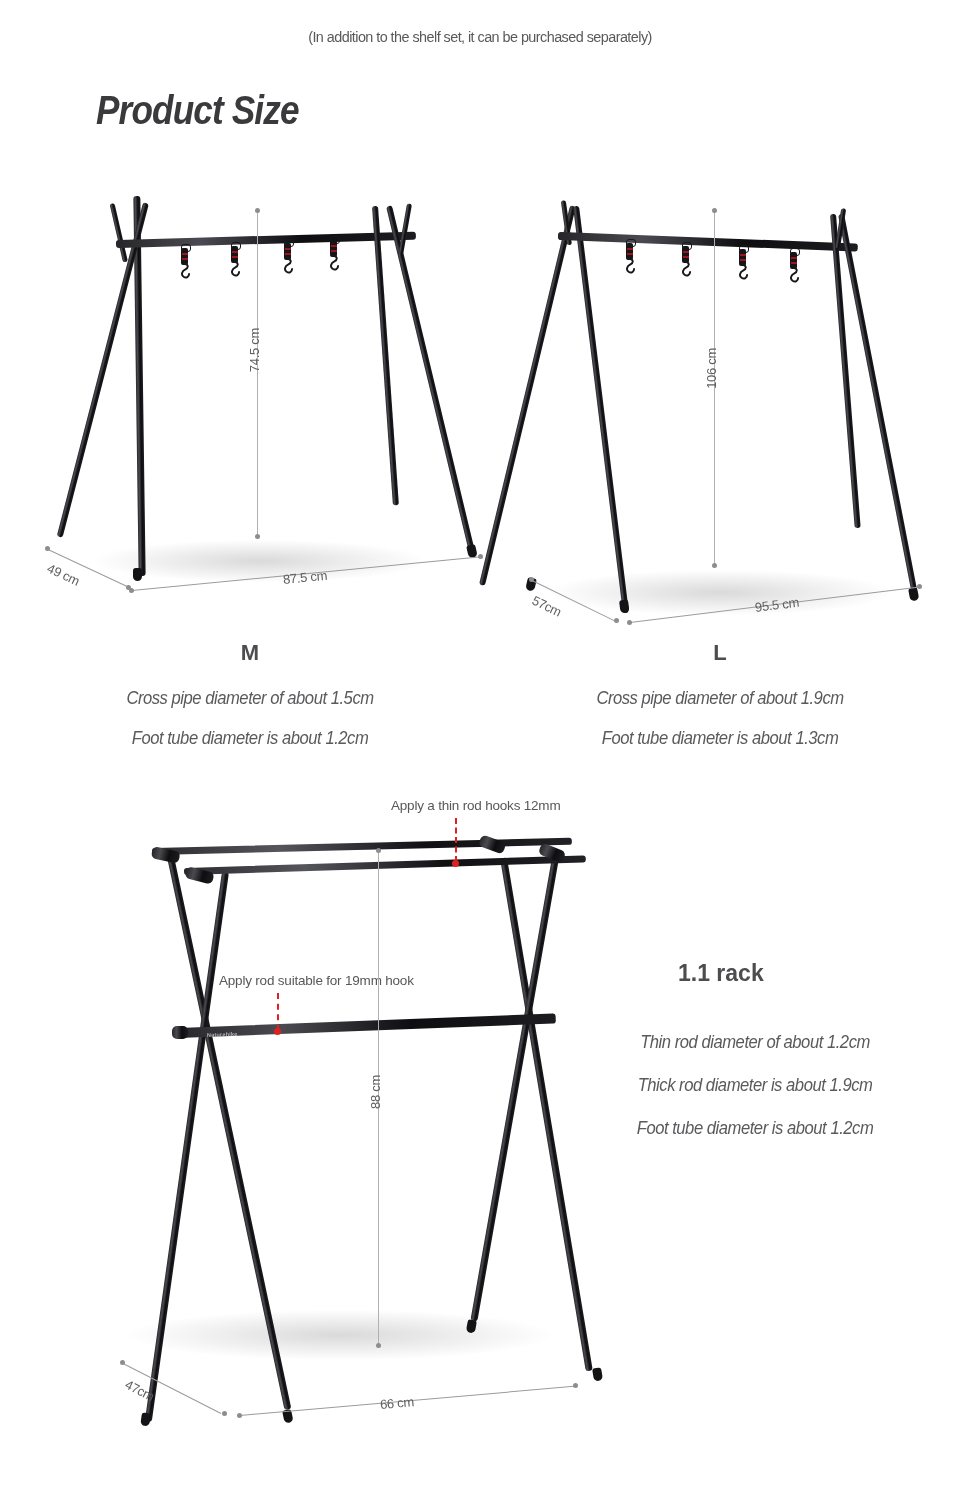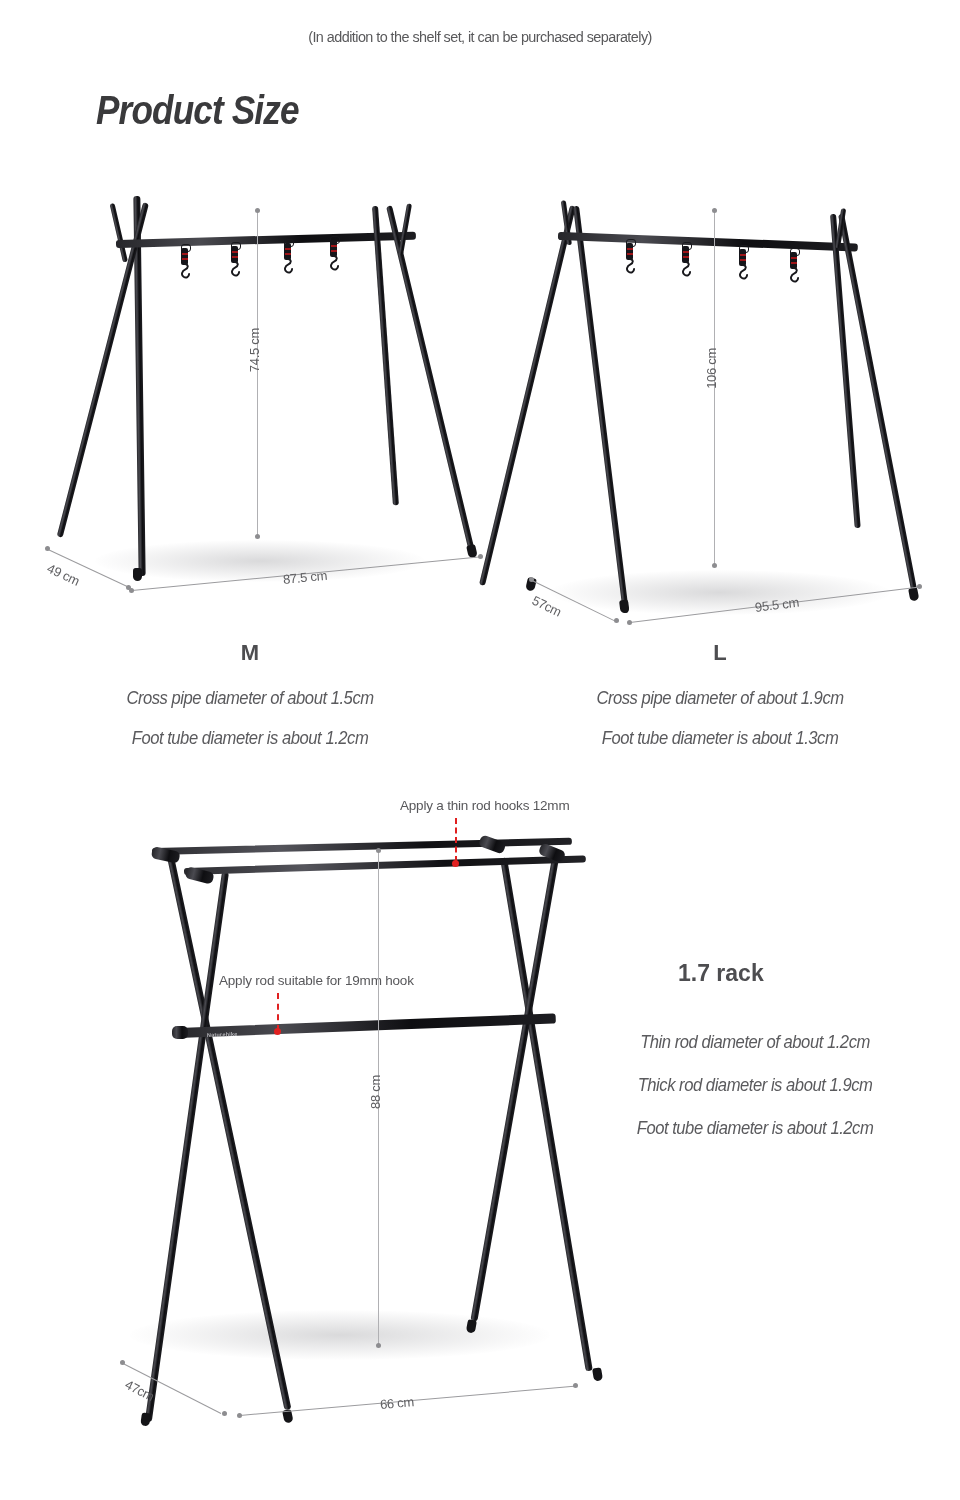--- a/index.html
+++ b/index.html
@@ -362,21 +362,21 @@
 
   <div class="rod" style="left:152px; top:66px; width:28px; height:12px; border-radius:5px; transform: rotate(12deg);"></div>
   <div class="rod" style="left:186px; top:86px; width:28px; height:12px; border-radius:5px; transform: rotate(14deg);"></div>
   <div class="rod" style="left:480px; top:54px; width:26px; height:12px; border-radius:5px; transform: rotate(20deg);"></div>
   <div class="rod" style="left:540px; top:62px; width:26px; height:12px; border-radius:5px; transform: rotate(22deg);"></div>
 
   <div class="rod" style="left:176px; top:248px; width:380px; height:10px; transform: rotate(-2.2deg);"></div>
   <div class="rod" style="left:172px; top:246px; width:16px; height:13px; border-radius:5px;"></div>
   <div class="brand-mark" style="left:207px; top:252px; transform: rotate(-2.2deg);">Naturehike</div>
 
-  <div class="callout-text" style="left:400px; top:18px;">Apply a thin rod hooks 12mm</div>
+  <div class="callout-text" style="left:391px; top:18px;">Apply a thin rod hooks 12mm</div>
   <div class="callout-dash" style="left:455px; top:38px; height:44px;"></div>
   <div class="callout-dot" style="left:452px; top:80px;"></div>
 
   <div class="callout-text" style="left:219px; top:193px;">Apply rod suitable for 19mm hook</div>
   <div class="callout-dash" style="left:277px; top:213px; height:38px;"></div>
   <div class="callout-dot" style="left:274px; top:248px;"></div>
 
   <div class="dim-vline" style="left:378px; top:72px; height:495px;"></div>
   <div class="dot" style="left:376px; top:68px;"></div>
   <div class="dot" style="left:376px; top:563px;"></div>
@@ -386,16 +386,16 @@
   <div class="dot" style="left:120px; top:580px;"></div>
   <div class="dot" style="left:222px; top:631px;"></div>
   <div class="dim-label" style="left:126px; top:596px; transform: rotate(27deg);">47cm</div>
 
   <div class="dim-line" style="left:240px; top:635px; width:338px; transform: rotate(-5deg);"></div>
   <div class="dot" style="left:237px; top:633px;"></div>
   <div class="dot" style="left:573px; top:603px;"></div>
   <div class="dim-label" style="left:380px; top:617px; transform: rotate(-5deg);">66 cm</div>
 </div>
 
-<div class="rack2-title" style="left:678px; top:960px;">1.7 rack</div>
+<div class="rack2-title" style="left:678px; top:960px;">1.1 rack</div>
 <div class="spec-line" style="left:560px; top:1032px; width:390px; text-align:center;">Thin rod diameter of about 1.2cm</div>
 <div class="spec-line" style="left:560px; top:1075px; width:390px; text-align:center;">Thick rod diameter is about 1.9cm</div>
 <div class="spec-line" style="left:560px; top:1118px; width:390px; text-align:center;">Foot tube diameter is about 1.2cm</div>
 
 </body></html>

